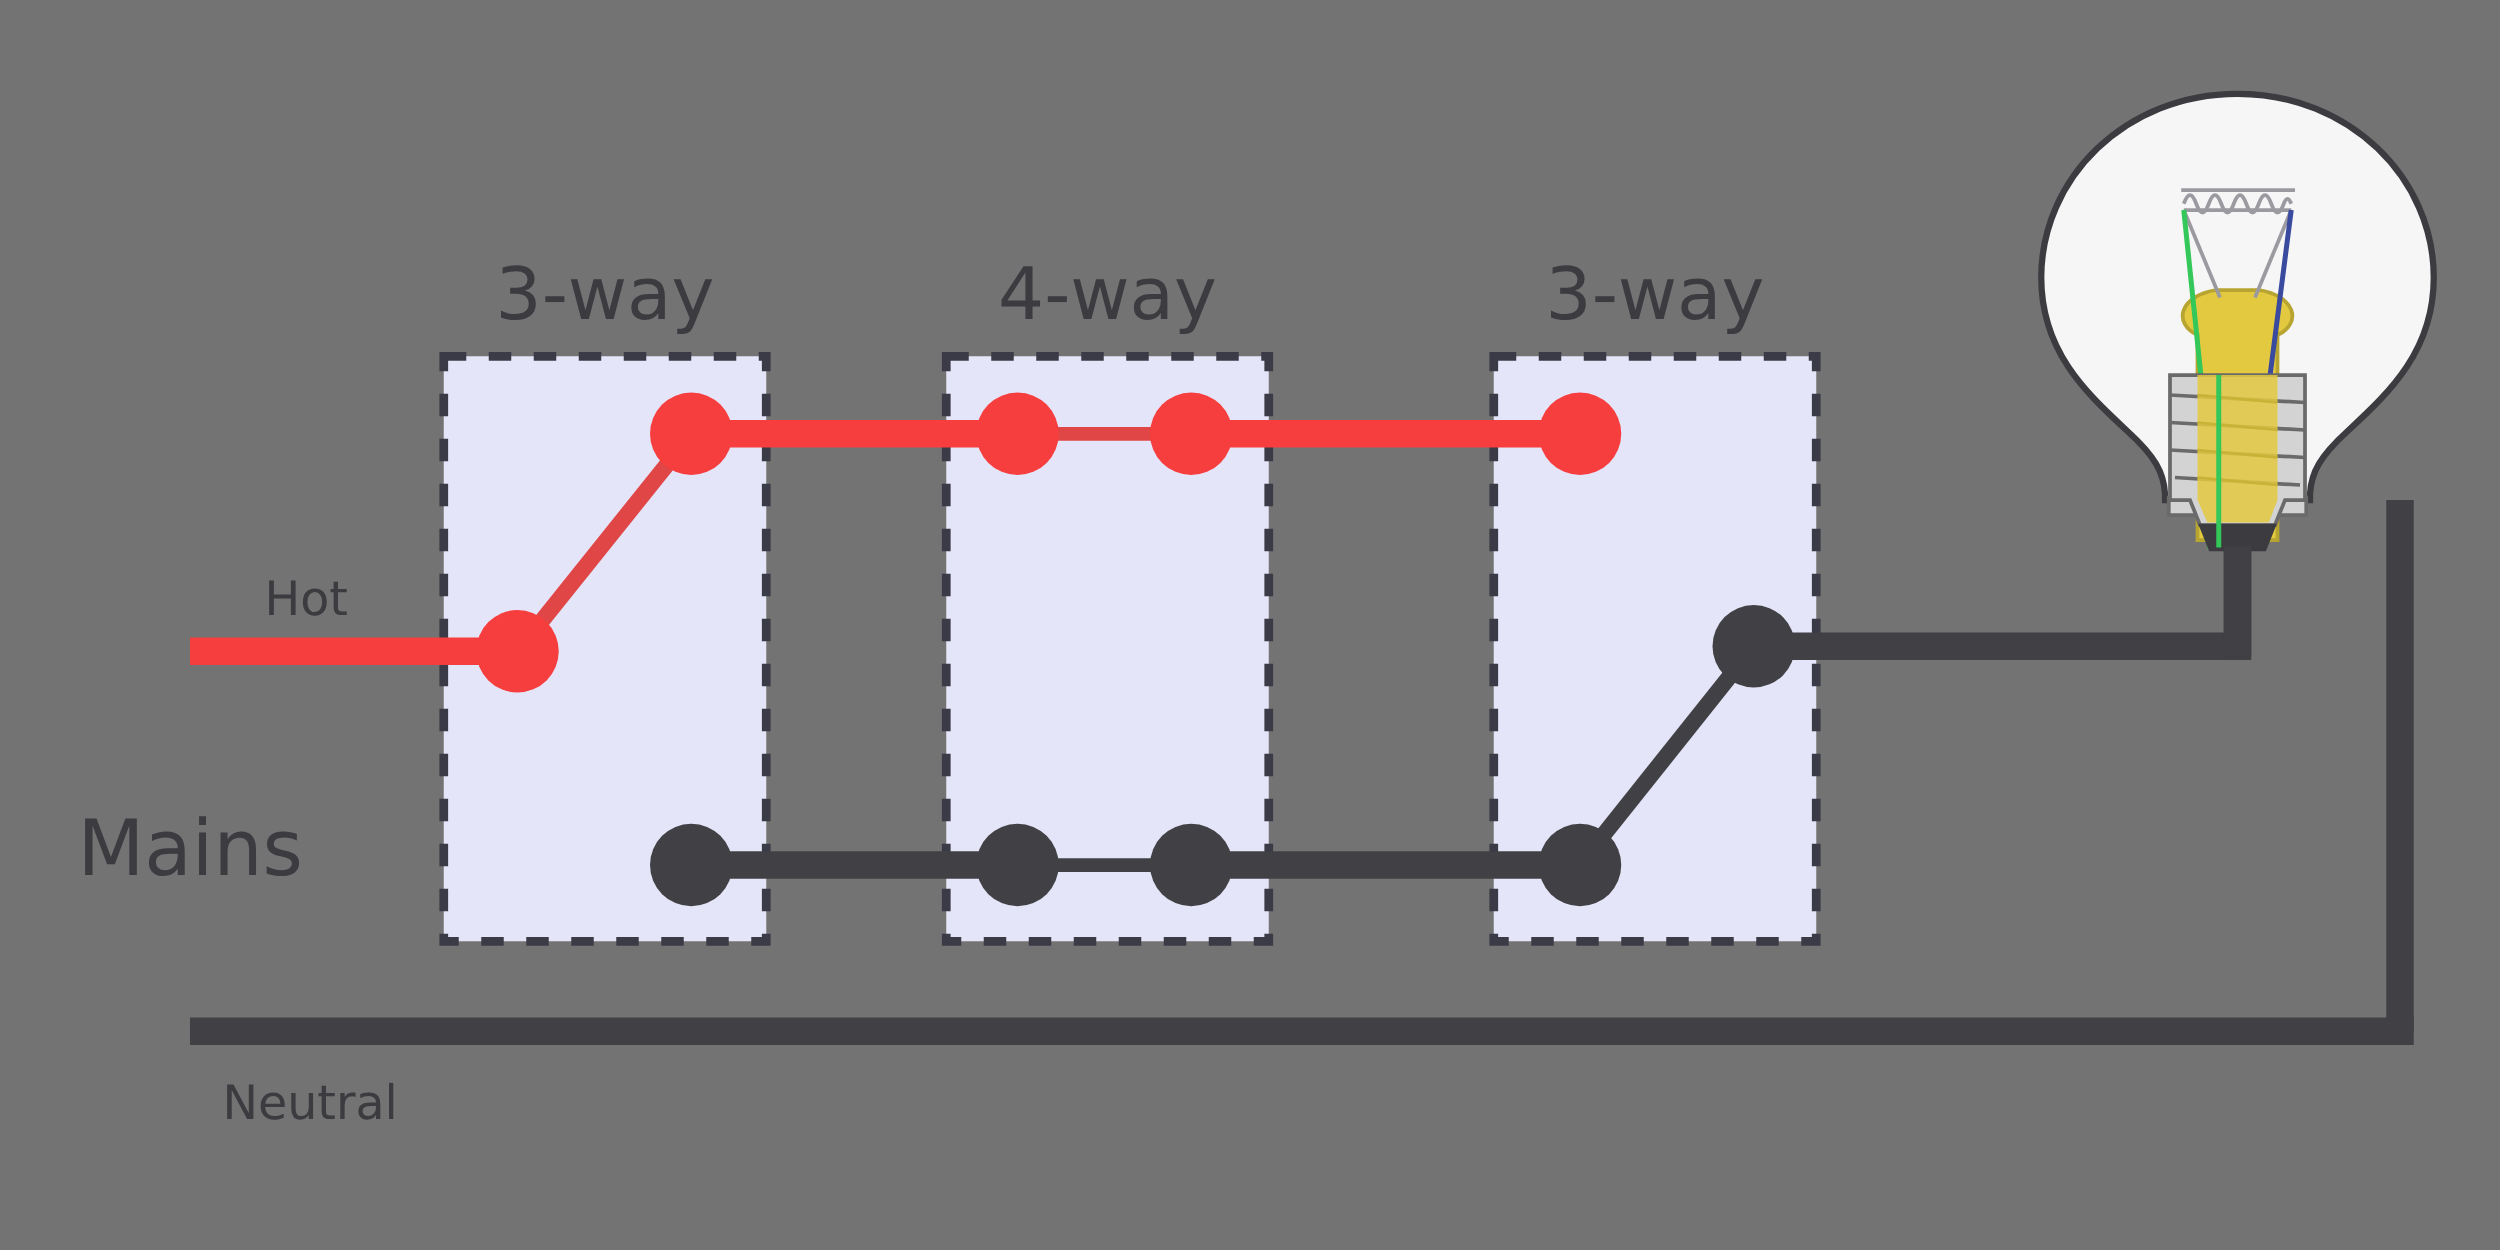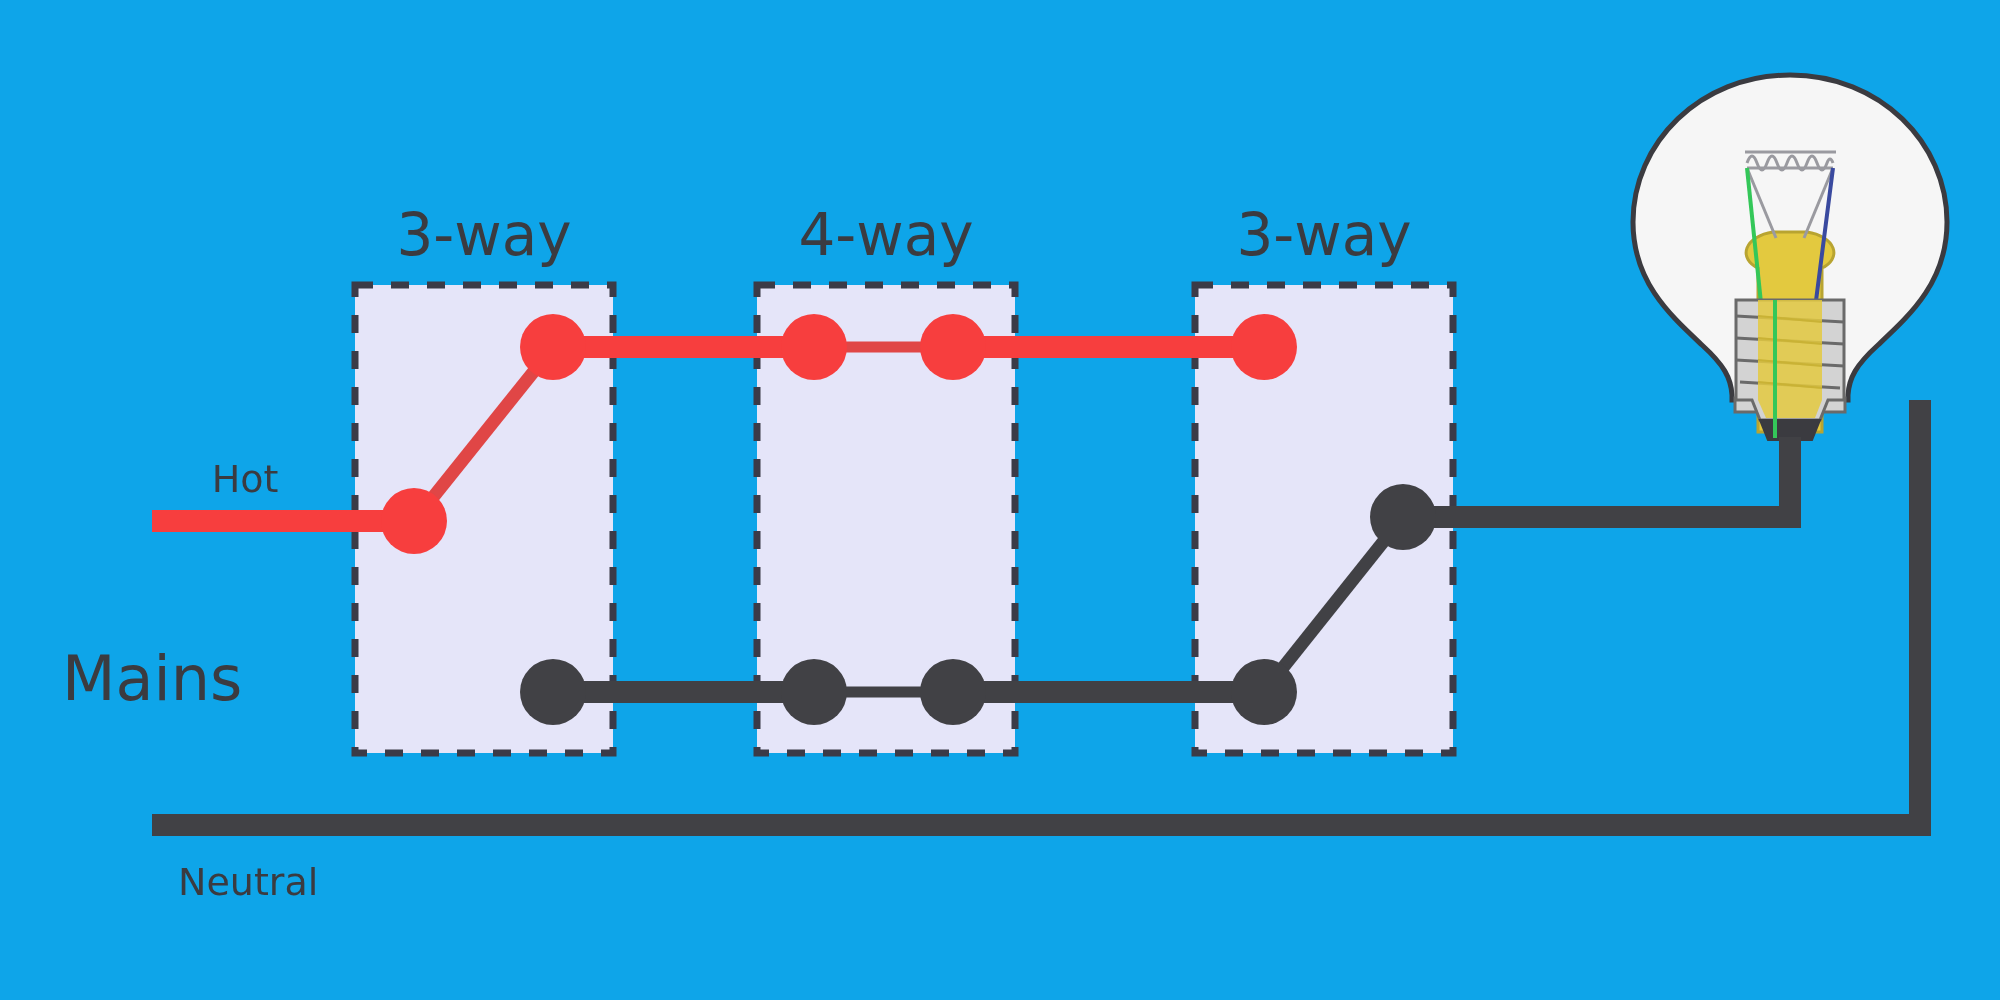--- a/index.html
+++ b/index.html
@@ -11,21 +11,21 @@
   body {
     width: 2000px;
     height: 1000px;
     overflow: hidden;
     font-family: "DejaVu Sans", "Liberation Sans", sans-serif;
   }
   #stage {
     position: relative;
     width: 2000px;
     height: 1000px;
-    background: #0ea5e9;
+    background: #737373;
   }
   #diagram {
     position: absolute;
     left: 0;
     top: 0;
     width: 2000px;
     height: 1000px;
     display: block;
   }
   .lbl {

